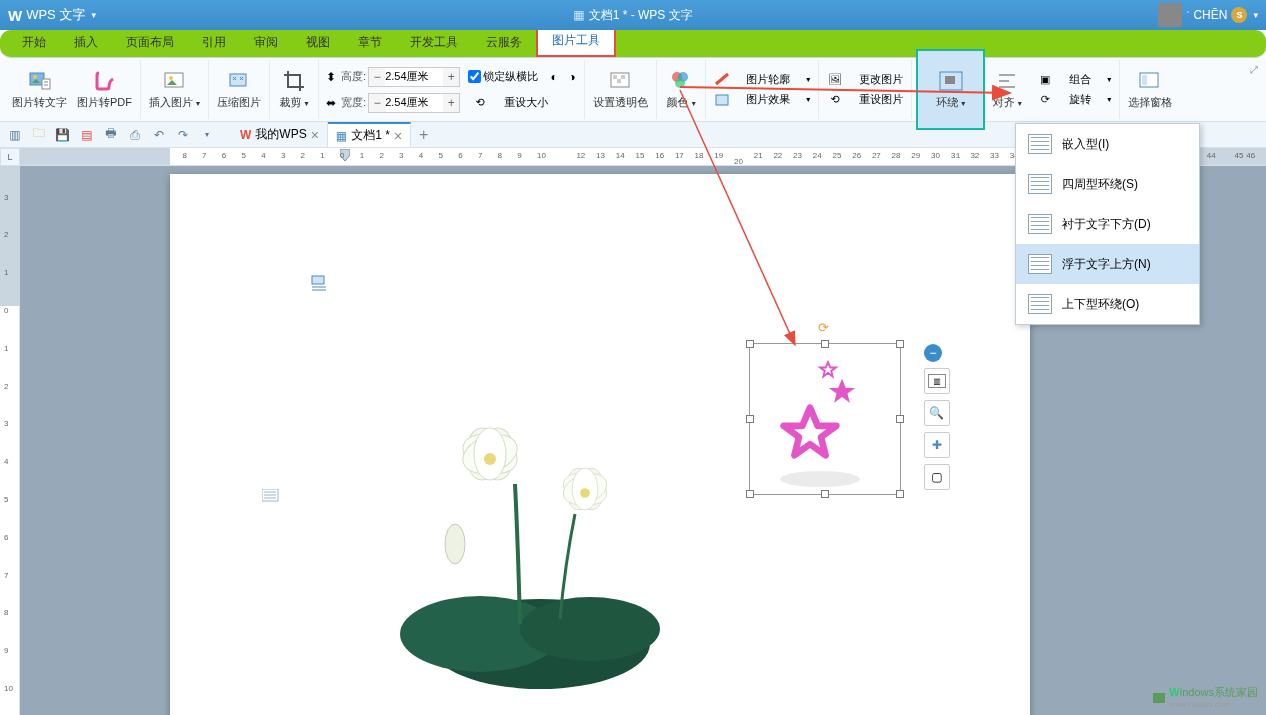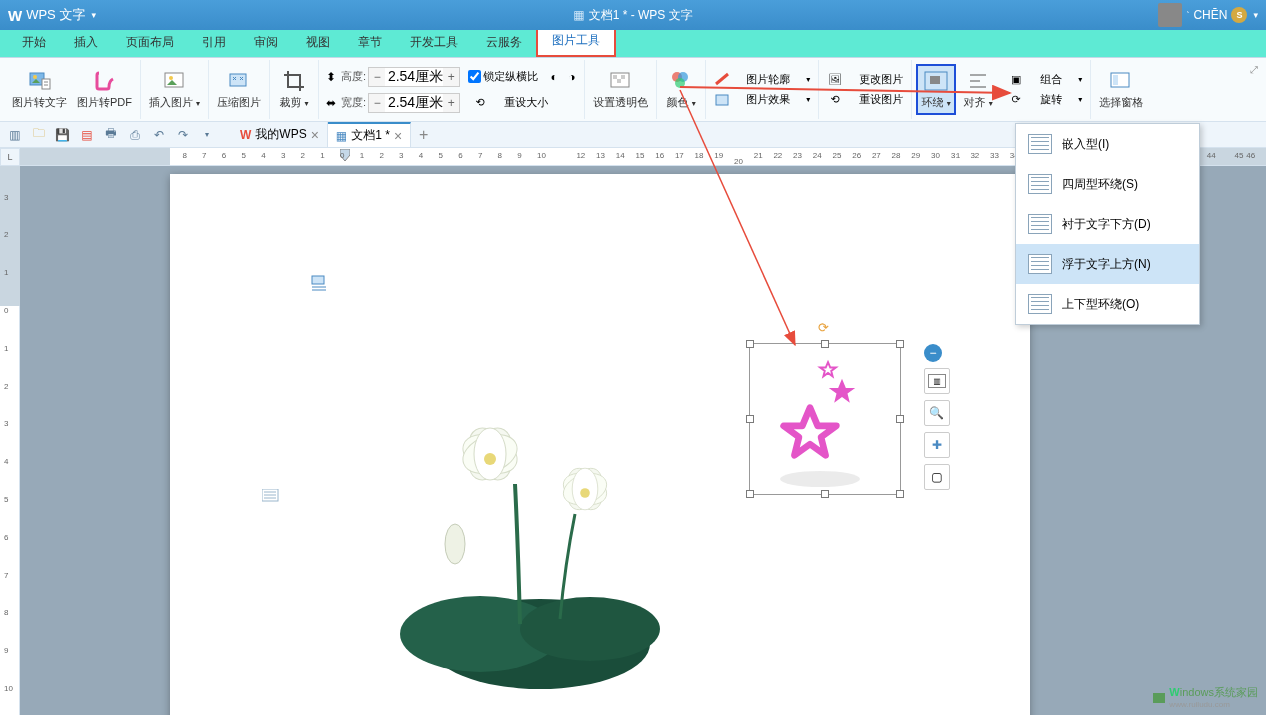--- a/index.html
+++ b/index.html
@@ -9,42 +9,42 @@
 .titlebar { height: 30px; background: linear-gradient(#4a9eda, #3a8dca); display: flex; align-items: center; color: #fff; position: relative; }
 .app-logo { display: flex; align-items: center; gap: 4px; padding: 0 8px; font-size: 13px; }
 .app-logo .w { font-weight: bold; font-size: 15px; }
 .dropdown-arrow { font-size: 9px; margin-left: 2px; }
 .title-center { position: absolute; left: 50%; transform: translateX(-50%); display: flex; align-items: center; gap: 4px; font-size: 12px; }
 .title-right { margin-left: auto; display: flex; align-items: center; gap: 4px; padding-right: 8px; }
 .avatar { width: 24px; height: 24px; background: #888; border-radius: 2px; }
 .coin { width: 16px; height: 16px; background: #d4a941; border-radius: 50%; display: inline-flex; align-items: center; justify-content: center; font-size: 9px; color: #fff; font-weight: bold; }
 
 
-.tabs { height: 28px; background: #5eead4; display: flex; align-items: flex-end; padding-left: 8px; border-bottom: 1px solid #c5d8e8; }
+.tabs { height: 28px; background: #84cc16; display: flex; align-items: flex-end; padding-left: 8px; border-bottom: 1px solid #c5d8e8; border-radius: 11px; }
 .tab { padding: 6px 14px; font-size: 12px; color: #333; cursor: pointer; }
 .tab.active-highlight { border: 2px solid #e74c3c; background: #fff; color: #1e6fbf; }
 
 
 .ribbon { height: 64px; background: #f7fbfd; border-bottom: 1px solid #d5e2ee; display: flex; align-items: center; padding: 2px 4px; position: relative; }
 .ribbon-group { display: flex; flex-direction: column; align-items: center; justify-content: center; height: 100%; padding: 0 4px; border-right: 1px solid #e2ecf4; }
 .ribbon-btn-lg { display: flex; flex-direction: column; align-items: center; gap: 2px; padding: 2px 4px; cursor: pointer; min-width: 40px; }
 .ribbon-btn-lg .icon-box { width: 24px; height: 24px; display: flex; align-items: center; justify-content: center; }
 .ribbon-label { font-size: 11px; color: #333; white-space: nowrap; }
 .ribbon-row { display: flex; align-items: center; gap: 2px; }
 .ribbon-col { display: flex; flex-direction: column; gap: 2px; }
 .size-row { display: flex; align-items: center; gap: 2px; height: 24px; }
 .size-label { font-size: 11px; color: #555; }
 .spinner { display: flex; align-items: center; border: 1px solid #ccc; height: 20px; }
 .spinner-btn { width: 16px; height: 18px; display: flex; align-items: center; justify-content: center; font-size: 12px; cursor: pointer; background: #f5f5f5; color: #666; }
-.spinner-input { width: 58px; height: 18px; border: none; text-align: right; font-size: 14px; }
+.spinner-input { width: 58px; height: 18px; border: none; text-align: left; font-size: 11px; }
 .checkbox-row { display: flex; align-items: center; gap: 2px; font-size: 11px; }
 .small-btn { display: flex; align-items: center; gap: 16px; font-size: 11px; padding: 1px 4px; cursor: pointer; }
 .icon-sm { width: 16px; height: 16px; display: inline-flex; align-items: center; justify-content: center; }
 
-.wrap-btn { border: 2px solid #1d4ed8; background: #cde4f7; padding: 3px; }
+.wrap-btn { border: 2px solid #14b8a6; background: #cde4f7; padding: 18px; }
 
 
 .quickbar { height: 26px; background: #eef5fb; border-bottom: 1px solid #d5e2ee; display: flex; align-items: center; padding: 0 6px; gap: 6px; }
 .qbtn { width: 18px; height: 18px; display: flex; align-items: center; justify-content: center; cursor: pointer; color: #5a7a96; }
 .doc-tabs { display: flex; align-items: center; margin-left: 10px; height: 100%; }
 .doc-tab { display: flex; align-items: center; gap: 4px; padding: 0 8px; height: 100%; border-right: 1px solid #d5e2ee; font-size: 12px; }
 .doc-tab.active { background: #fff; border-top: 2px solid #3a8dca; }
 .doc-tab .close { font-size: 14px; color: #888; cursor: pointer; }
 .new-tab { padding: 0 8px; font-size: 16px; color: #888; cursor: pointer; }
 

